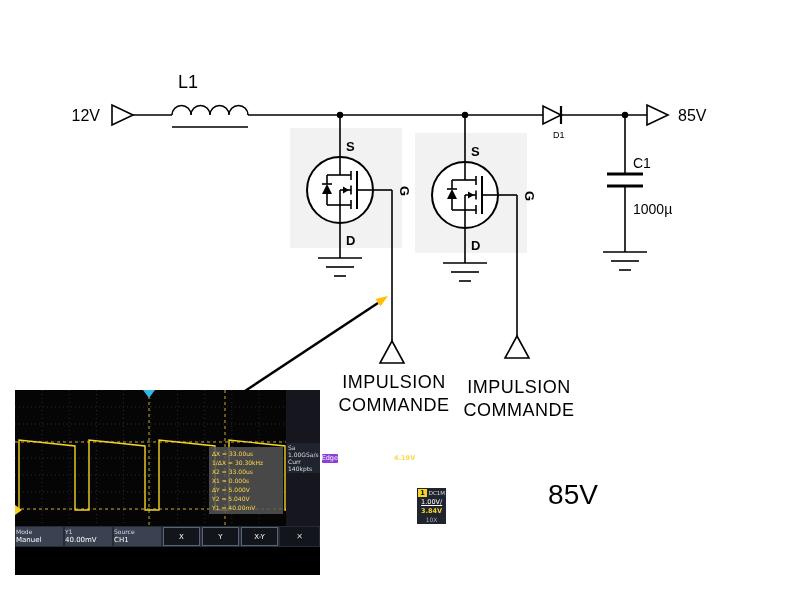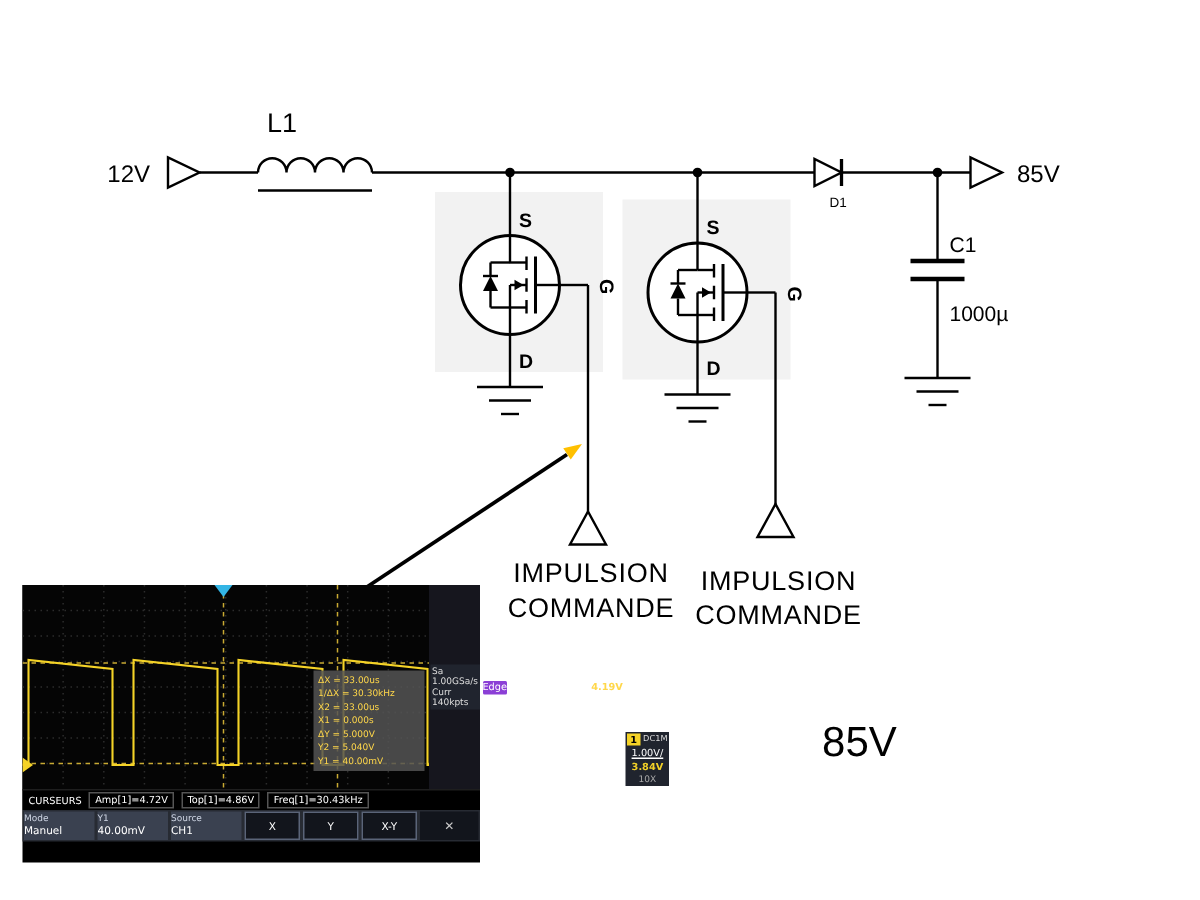--- a/index.html
+++ b/index.html
@@ -272,26 +272,20 @@
             <span class="ch-num">1</span>
             <span class="ch-coup">DC1M</span>
           </div>
           <div class="ch-scale">1.00V/</div>
           <div class="ch-off">3.84V</div>
           <div class="ch-probe">10X</div>
         </div>
       </div>
     </div>
 
-    <div class="scope-status">
-      <span class="menu-title">CURSEURS</span>
-      <span class="meas">Amp[1]=4.72V</span>
-      <span class="meas">Top[1]=4.86V</span>
-      <span class="meas">Freq[1]=30.43kHz</span>
-    </div>
 
     <div class="scope-menu">
       <div class="mseg">
         <div class="ml">Mode</div>
         <div class="mv">Manuel</div>
       </div>
       <div class="mseg">
         <div class="ml">Y1</div>
         <div class="mv">40.00mV</div>
       </div>

